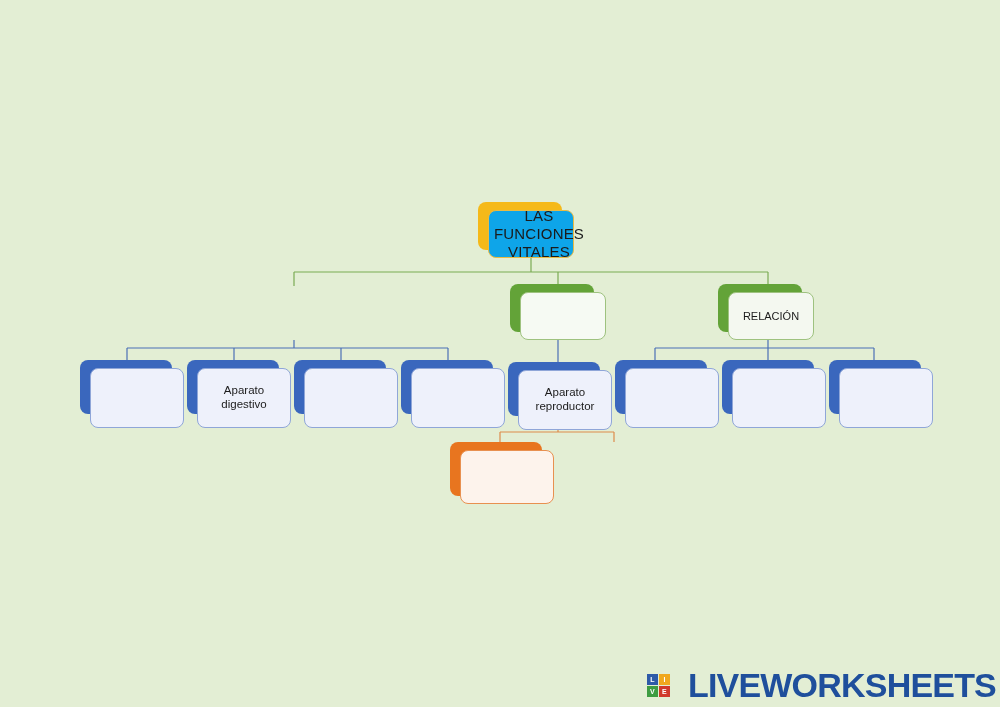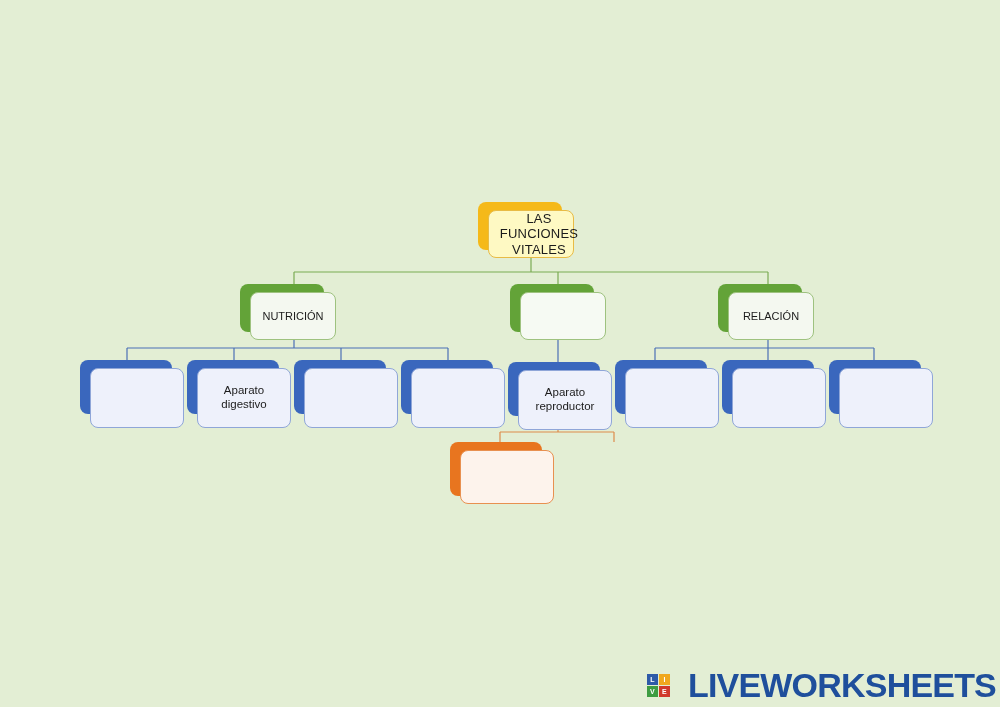--- a/index.html
+++ b/index.html
@@ -67,23 +67,23 @@
     color: #1b1b1b;
   }
 
   
   .node-root { width: 96px; height: 56px; }
   .node-root .shadow-card {
     width: 84px; height: 48px;
     background: #f5b919;
   }
   .node-root .face-card {
-    background: #fef9c3;
+    background: #0ea5e9;
     border: 1px solid #e8bb45;
-    font-size: 13px;
+    font-size: 15px;
     letter-spacing: 0.2px;
     padding-left: 20px;
   }
 
   
   .node-green { width: 96px; height: 56px; }
   .node-green .shadow-card {
     width: 84px; height: 48px;
     background: #63a338;
   }
@@ -201,26 +201,20 @@
     </g>
   </svg>
 
   <div class="node node-root" style="left:478px; top:202px;">
     <div class="shadow-card"></div>
     <div class="face-card">
       <span class="label"><span>LAS</span><br><span>FUNCIONES</span><br><span>VITALES</span></span>
     </div>
   </div>
 
-  <div class="node node-green" style="left:240px; top:284px;">
-    <div class="shadow-card"></div>
-    <div class="face-card">
-      <span class="label">NUTRICIÓN</span>
-    </div>
-  </div>
 
   <div class="node node-green empty" style="left:510px; top:284px;">
     <div class="shadow-card"></div>
     <div class="face-card">
       <span class="label"></span>
     </div>
   </div>
 
   <div class="node node-green" style="left:718px; top:284px;">
     <div class="shadow-card"></div>

